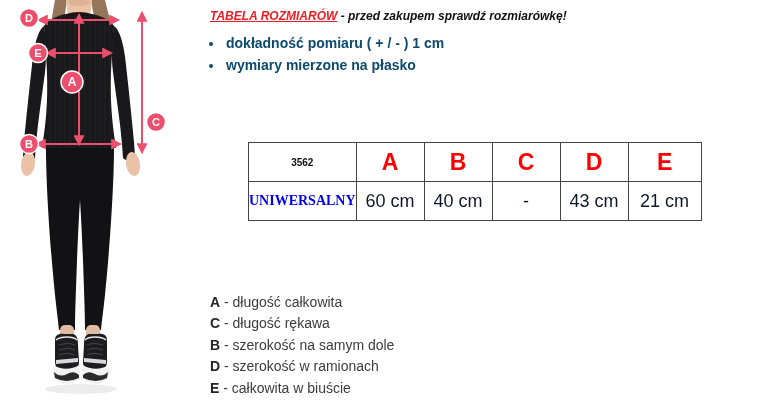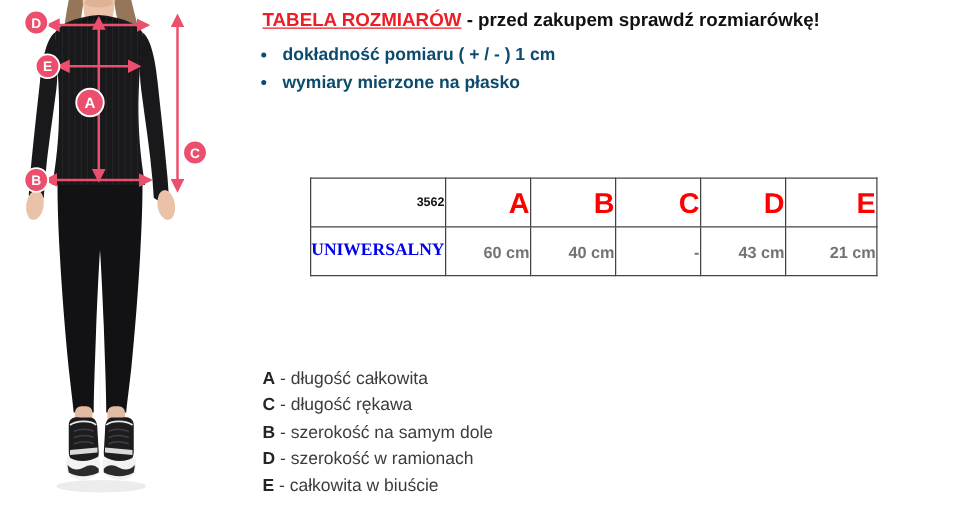--- a/index.html
+++ b/index.html
@@ -4,35 +4,35 @@
 <style>
   html,body{margin:0;padding:0;background:#fff;}
   .screen{position:relative;width:768px;height:415px;background:#ffffff;overflow:hidden;
           font-family:"Liberation Sans", sans-serif;color:#111;}
 
   
   .photo{position:absolute;left:0;top:0;width:170px;height:400px;}
 
   
   .header{position:absolute;left:210px;top:7px;width:540px;}
-  .title-line{font-size:15px;font-weight:bold;line-height:19px;}
+  .title-line{font-size:12px;font-weight:bold;line-height:19px;font-style:italic;}
   .title-red{color:#ee1c25;text-decoration:underline;}
   .title-suffix{color:#111;}
   .bullets{margin:6px 0 0 14px;padding:0;font-size:14px;font-weight:bold;line-height:22px;color:#0c4a6e;}
   .bullets li{list-style:disc;padding-left:2px;}
 
   
   .size-table{position:absolute;left:248px;top:142px;border-collapse:collapse;table-layout:fixed;}
-  .size-table td{border:1px solid #444;text-align:right;vertical-align:middle;padding:0;}
+  .size-table td{border:1px solid #444;text-align:center;vertical-align:middle;padding:0;}
   .size-table tr.hdr td{height:38px;}
   .size-table tr.row td{height:38px;}
   .cell-model{font-size:10px;font-weight:bold;color:#111;}
   .cell-letter{font-size:23px;font-weight:bold;color:#fe0000;}
   .cell-size{font-size:14px;font-weight:bold;color:#0000ee;font-family:Liberation Serif, serif;}
-  .cell-val{font-size:13px;font-weight:bold;color:#737373;}
+  .cell-val{font-size:18px;font-weight:normal;color:#0f172a;}
 
   
   .legend{position:absolute;left:210px;top:292px;font-size:14px;line-height:21.4px;color:#3c3c3c;}
   .legend b{color:#252525;}
 </style>
 </head>
 <body>
 
 <div class="screen">
 

